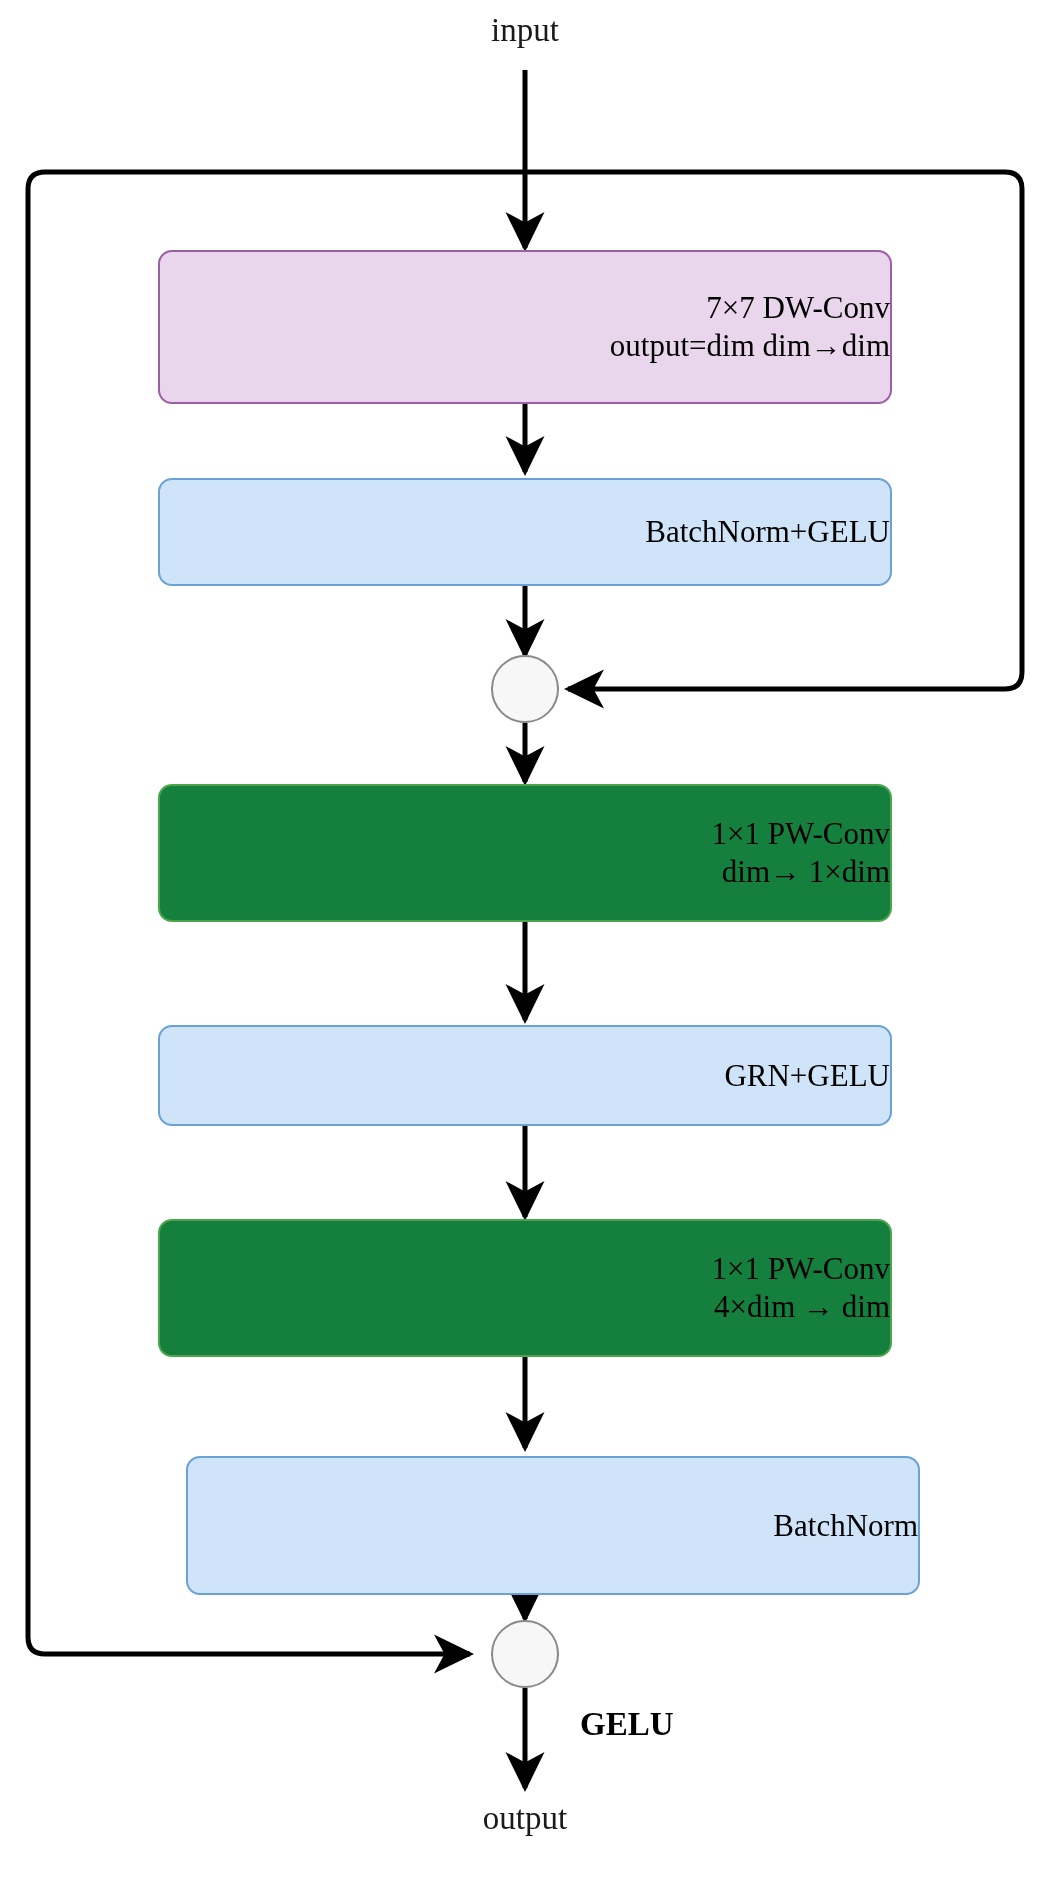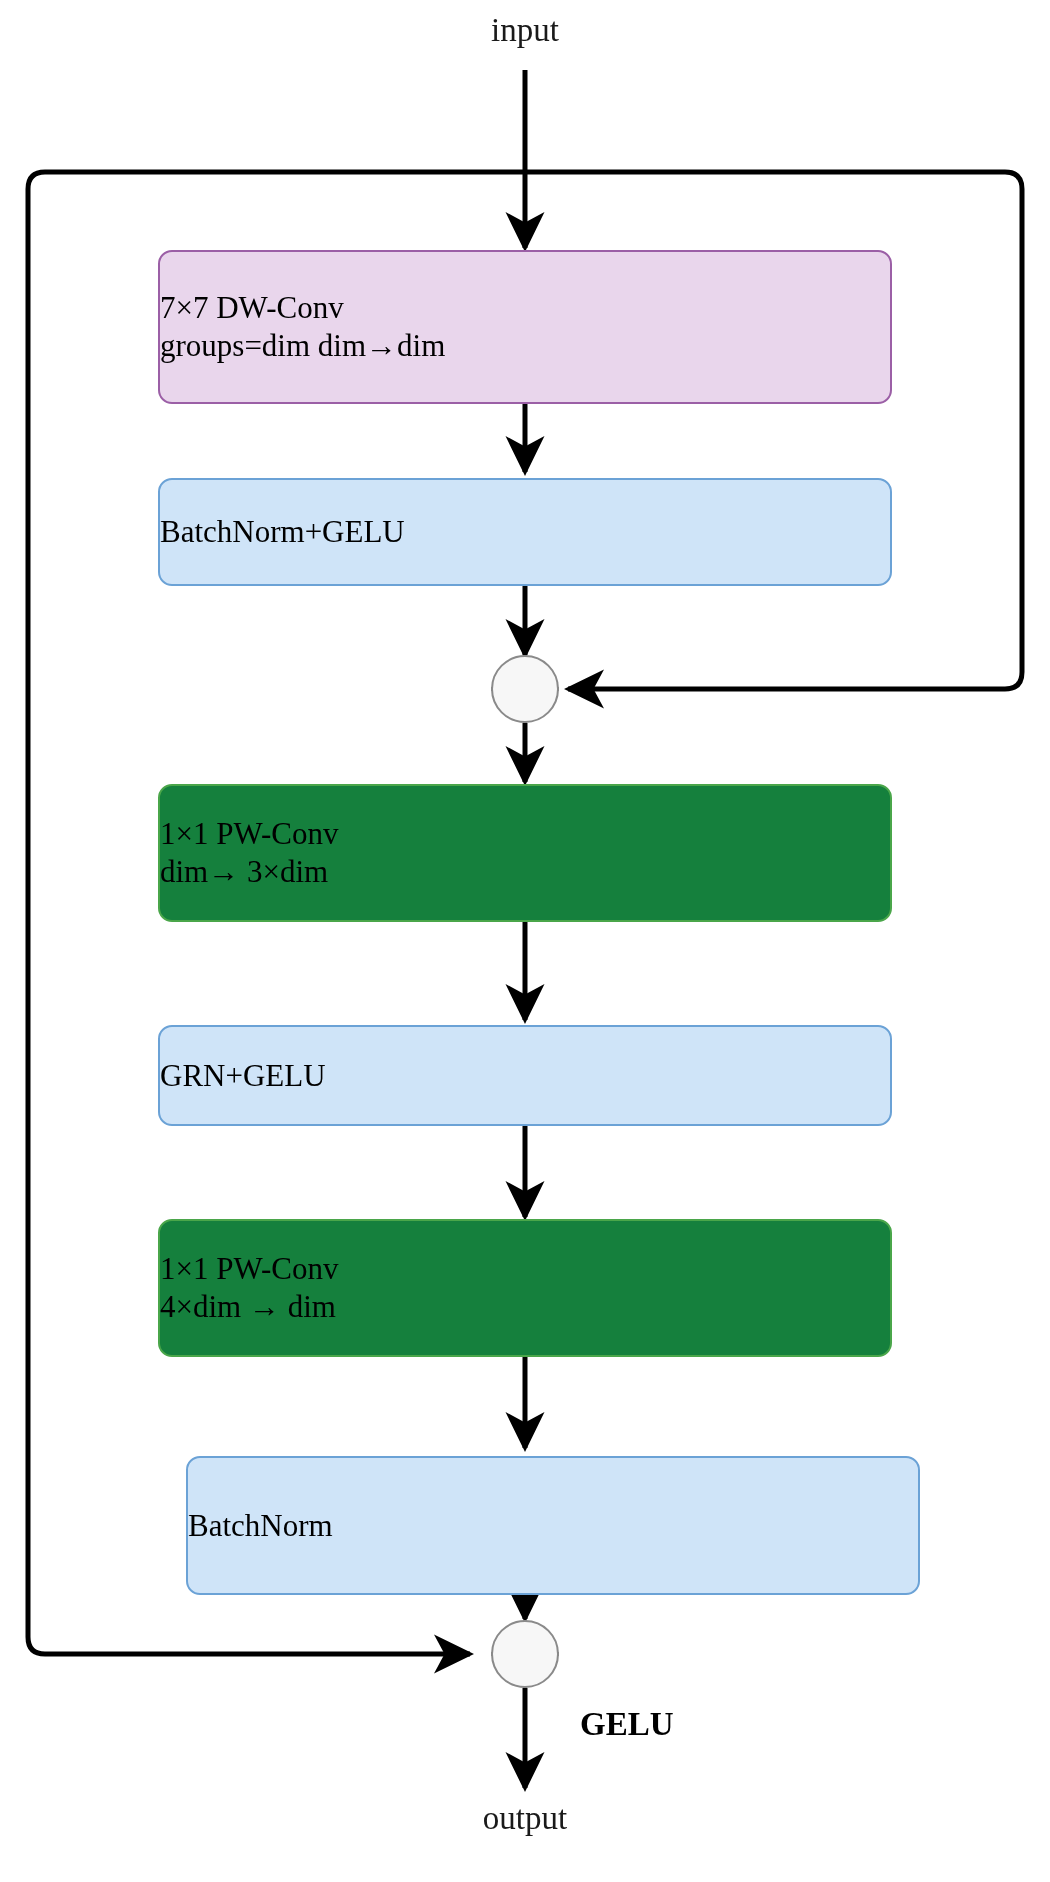--- a/index.html
+++ b/index.html
@@ -22,21 +22,21 @@
     left: 0;
     top: 0;
     width: 1050px;
     height: 1882px;
   }
   .node-box {
     position: absolute;
     box-sizing: border-box;
     display: flex;
     flex-direction: column;
-    align-items: flex-start;
+    align-items: flex-end;
     justify-content: center;
     border-radius: 14px;
     border-width: 2.5px;
     border-style: solid;
     text-align: center;
     line-height: 1.22;
     color: #000000;
     font-size: 31px;
   }
   .node-box .line2 {
@@ -120,32 +120,32 @@
       <line x1="525" y1="1620" x2="525" y2="1688"></line>
     </g>
   </svg>
 
   <div class="io-label" style="left:0; top:12px; width:1050px;">input</div>
 
   <div class="io-label" style="left:0; top:1800px; width:1050px;">output</div>
 
   <div class="node-box box-purple" style="left:158px; top:250px; width:734px; height:154px;">
     <span>7×7 DW-Conv</span>
-    <span class="line2">groups=dim  dim→dim</span>
+    <span class="line2">output=dim  dim→dim</span>
   </div>
 
   <div class="node-box box-blue" style="left:158px; top:478px; width:734px; height:108px;">
     <span>BatchNorm+GELU</span>
   </div>
 
   <div class="sum-node" style="left:491px; top:655px; width:68px; height:68px;"></div>
 
   <div class="node-box box-green" style="left:158px; top:784px; width:734px; height:138px;">
     <span>1×1 PW-Conv</span>
-    <span class="line2">dim→ 3×dim</span>
+    <span class="line2">dim→ 1×dim</span>
   </div>
 
   <div class="node-box box-blue" style="left:158px; top:1025px; width:734px; height:101px;">
     <span>GRN+GELU</span>
   </div>
 
   <div class="node-box box-green" style="left:158px; top:1219px; width:734px; height:138px;">
     <span>1×1 PW-Conv</span>
     <span class="line2">4×dim → dim</span>
   </div>

